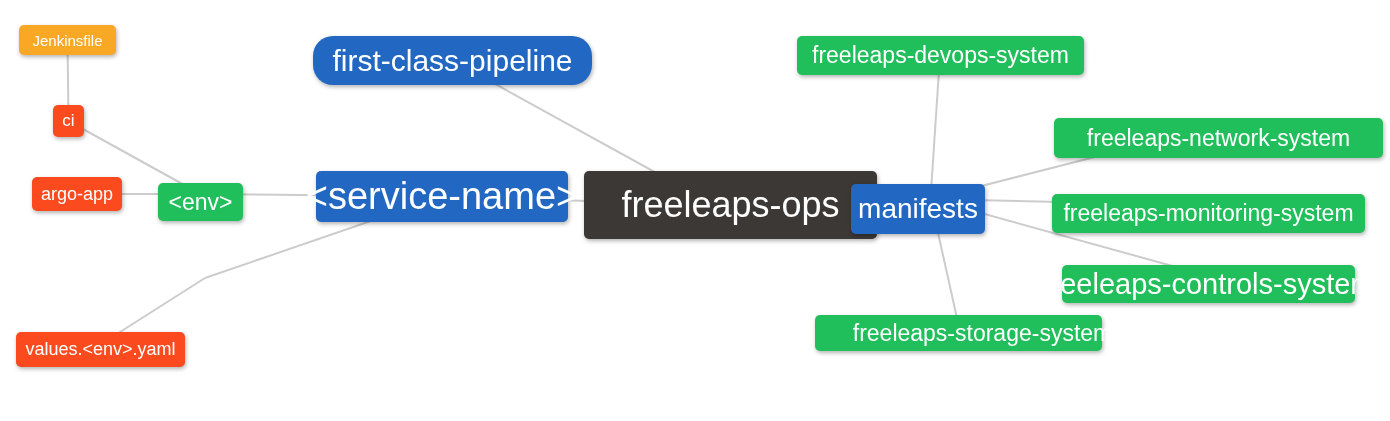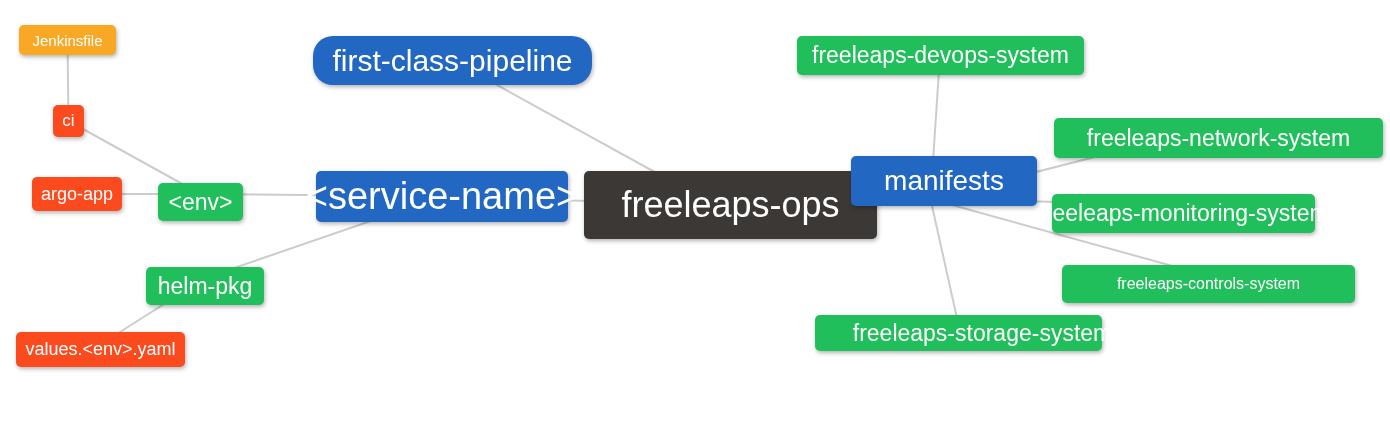--- a/index.html
+++ b/index.html
@@ -71,35 +71,34 @@
     </svg>
 
   <div class="node orange" style="left:19px; top:25px; width:97px; height:30px; font-size:15px;">Jenkinsfile</div>
 
   <div class="node red" style="left:53px; top:105px; width:31px; height:32px; font-size:17px;">ci</div>
 
   <div class="node red" style="left:32px; top:177px; width:90px; height:34px; font-size:18px;">argo-app</div>
 
   <div class="node green" style="left:158px; top:175px; width:85px; height:38px; font-size:23px;">&lt;env&gt;</div>
 
-  <div class="node green" style="left:146px; top:259px; width:118px; height:38px; font-size:23px;">helm-pkg</div>
 
   <div class="node red" style="left:8px; top:332px; width:169px; height:35px; font-size:18px;margin-left:8px;">values.&lt;env&gt;.yaml</div>
 
   <div class="node blue" style="left:313px; top:36px; width:279px; height:49px; font-size:30px;border-radius:20px;">first-class-pipeline</div>
 
   <div class="node blue" style="left:316px; top:171px; width:252px; height:51px; font-size:38px;">&lt;service-name&gt;</div>
 
   <div class="node dark" style="left:584px; top:171px; width:293px; height:68px; font-size:36px;">freeleaps-ops</div>
 
-  <div class="node blue" style="left:851px; top:156px; width:186px; height:50px; font-size:28px;">manifests</div>
+  <div class="node blue" style="left:851px; top:184px; width:134px; height:50px; font-size:28px;">manifests</div>
 
   <div class="node green" style="left:797px; top:28px; width:287px; height:39px; font-size:23px;">freeleaps-devops-system</div>
 
   <div class="node green" style="left:1054px; top:110px; width:329px; height:40px; font-size:23px;">freeleaps-network-system</div>
 
-  <div class="node green" style="left:1052px; top:186px; width:263px; height:39px; font-size:23px;">freeleaps-monitoring-system</div>
+  <div class="node green" style="left:1052px; top:186px; width:313px; height:39px; font-size:23px;">freeleaps-monitoring-system</div>
 
-  <div class="node green" style="left:1062px; top:257px; width:293px; height:38px; font-size:16px;">freeleaps-controls-system</div>
+  <div class="node green" style="left:1062px; top:257px; width:293px; height:38px; font-size:29px;">freeleaps-controls-system</div>
 
   <div class="node green" style="left:815px; top:307px; width:287px; height:36px; font-size:23px;padding-left:48px;">freeleaps-storage-system</div>
 
 </div>
 
 </body></html>

